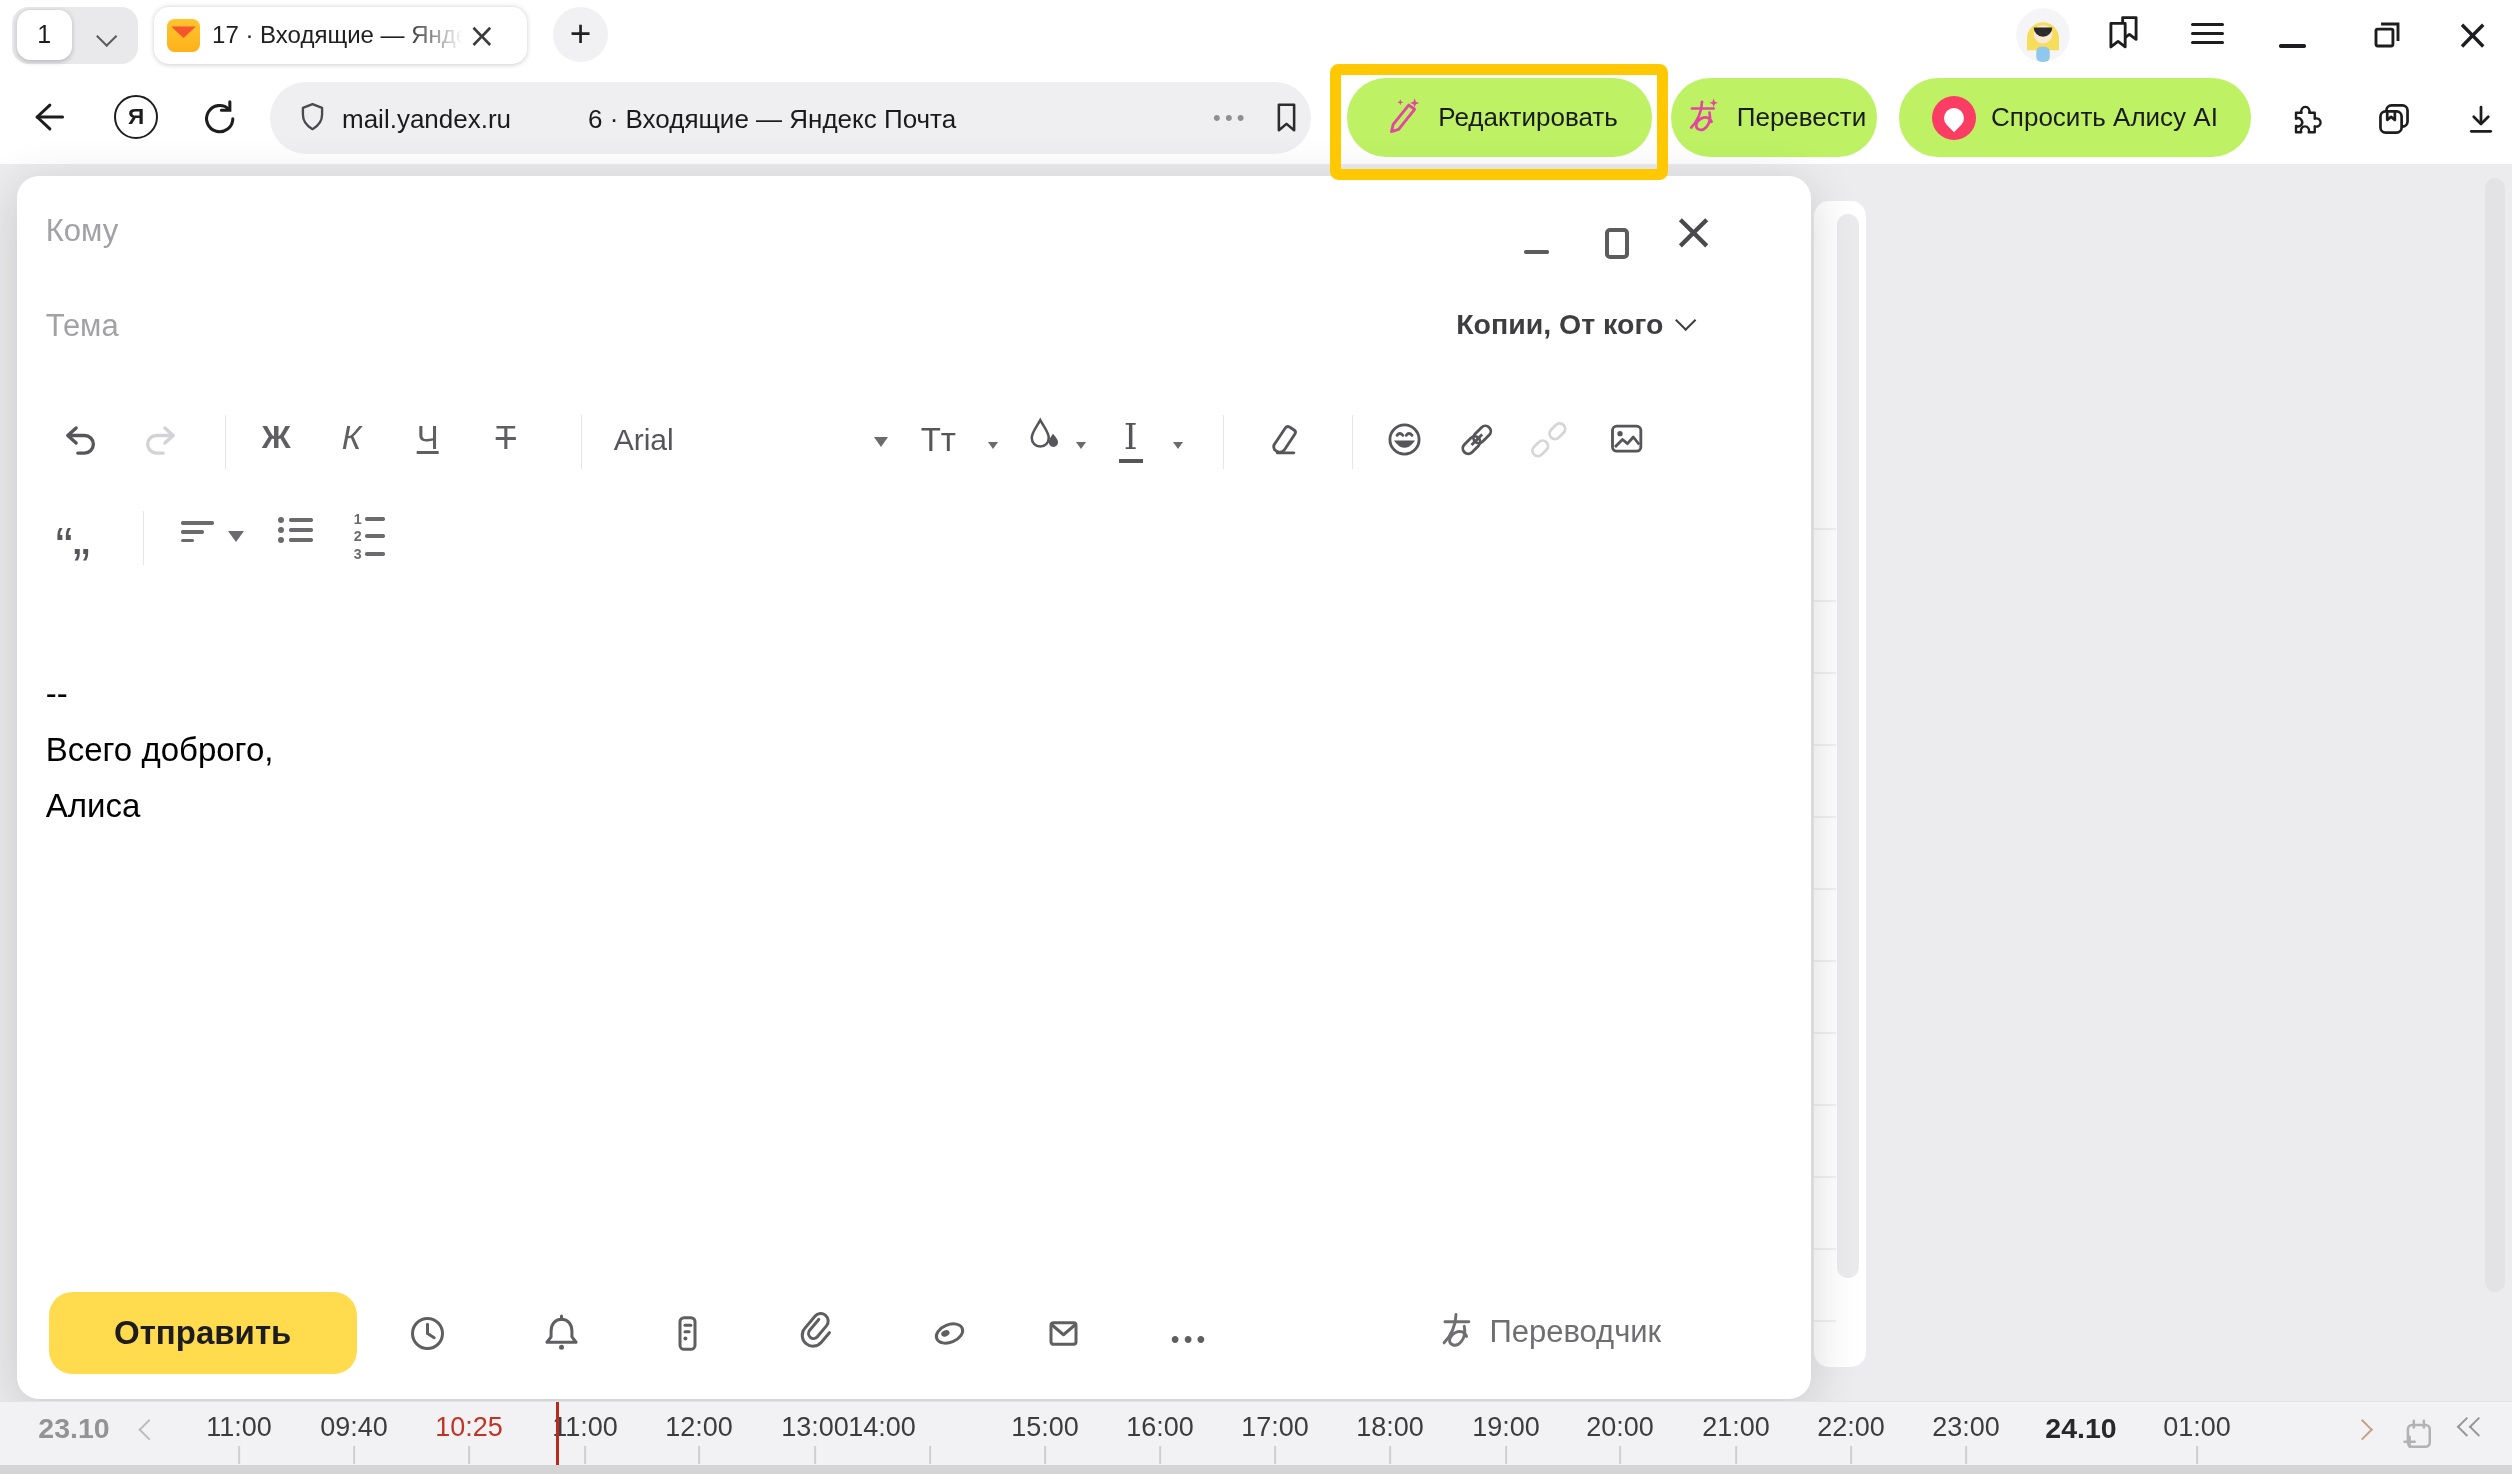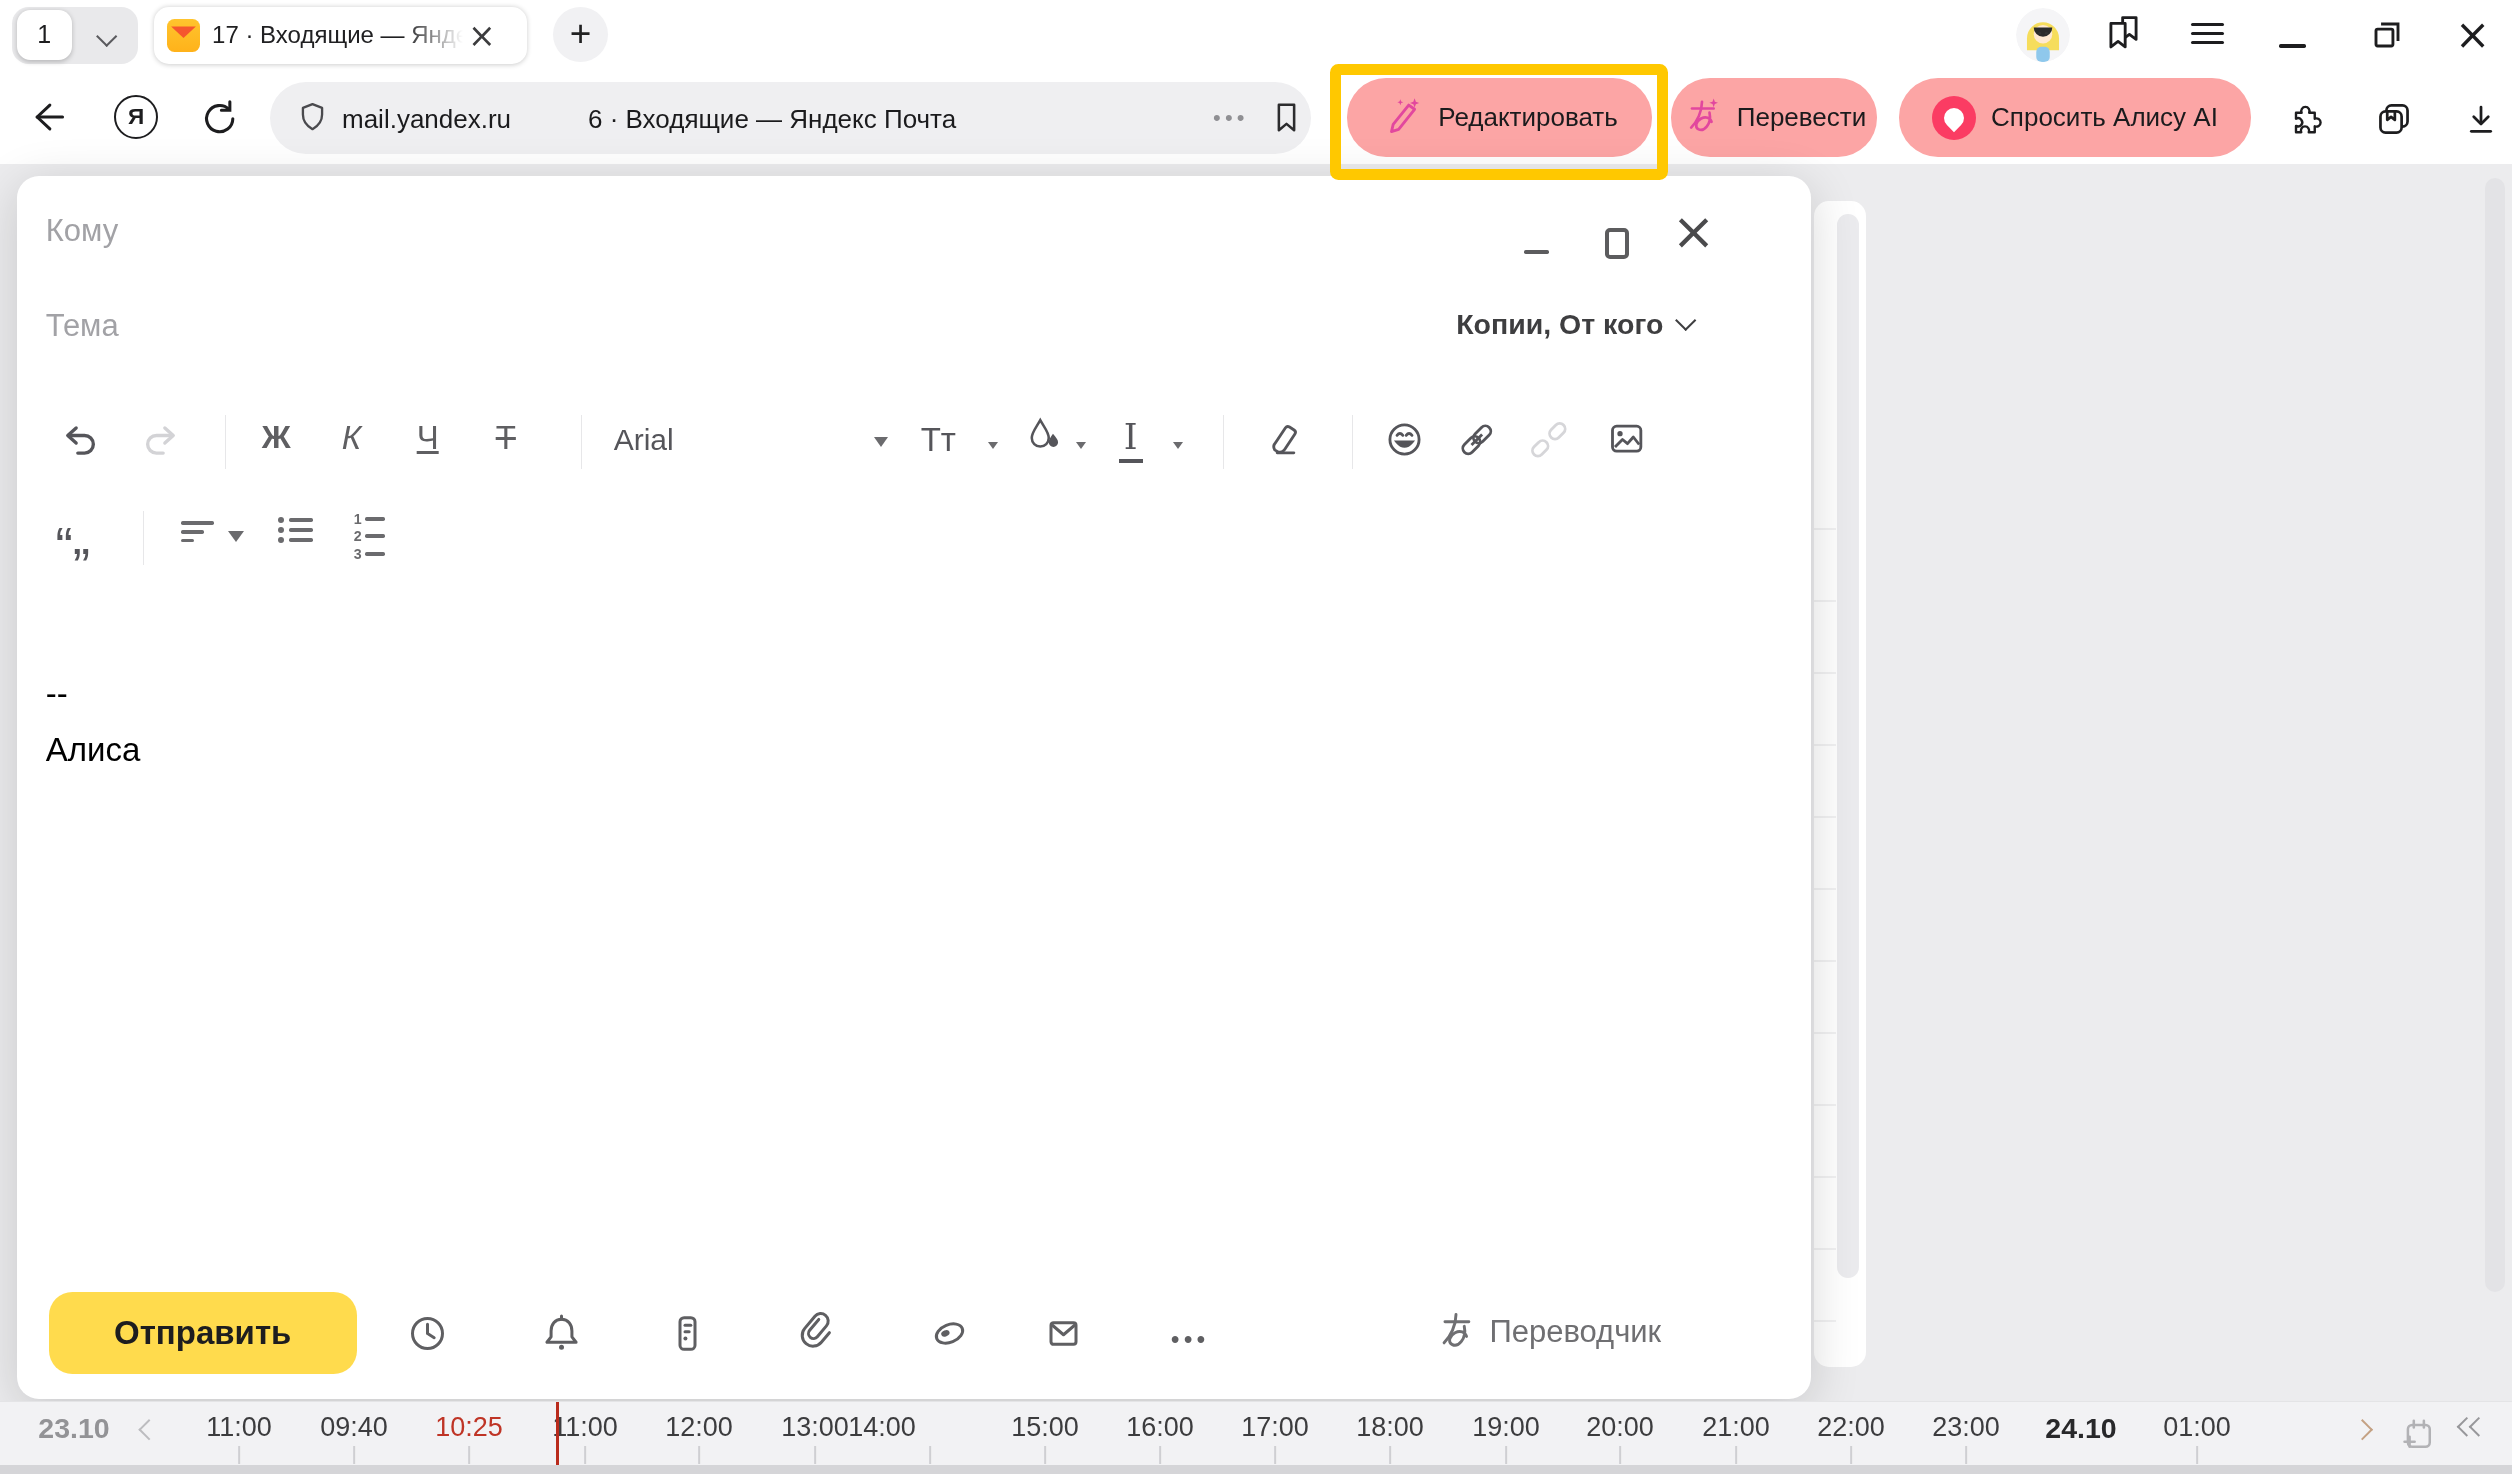--- a/index.html
+++ b/index.html
@@ -31,21 +31,21 @@
   .winctl{position:absolute;top:0;height:70px;display:flex;align-items:center;}
   .bars3 i{display:block;width:33px;height:3.3px;background:#1d1d1f;border-radius:1.7px;margin:5.9px 0;}
   .minbar{width:27px;height:3.3px;background:#1d1d1f;border-radius:1.7px;}
   .closex{font-size:42px;color:#1d1d1f;font-family:"DejaVu Sans",sans-serif;line-height:42px;}
 
   .toolbar{position:absolute;left:0;top:70px;width:2512px;height:94px;background:#ffffff;}
   .addr{position:absolute;left:270px;top:11.7px;width:1041px;height:72px;border-radius:37px;background:#efeff1;}
   .addr .url{font-size:26px;color:#1b1b1d;}
   .addr .ptitle{font-size:26px;color:#1b1b1d;}
   .dots{font-size:22px;letter-spacing:4.2px;color:#8f8f93;}
-  .chromebtn{position:absolute;top:8.4px;height:79px;border-radius:39px;background:#fca5a5;
+  .chromebtn{position:absolute;top:8.4px;height:79px;border-radius:39px;background:#bef264;
              display:flex;align-items:center;justify-content:center;gap:15px;box-sizing:border-box;}
   .chromebtn .lbl{font-size:26px;color:#1b1b1d;}
   .aliceic{width:44px;height:44px;border-radius:50%;background:#fb3c63;position:relative;}
   .aliceic i{position:absolute;left:11.7px;top:11.7px;width:20px;height:20px;background:#fff;
              border-radius:50% 50% 50% 0;transform:rotate(-45deg);}
   .ybox{position:absolute;left:1330px;top:64px;width:338px;height:116px;border:11px solid #ffc800;
         border-radius:8.4px;box-sizing:border-box;z-index:30;pointer-events:none;}
 
   
   .chv{display:inline-block;width:13.4px;height:13.4px;border-right:2.9px solid #3e3e40;
@@ -408,20 +408,21 @@
         </div>
       <div class="row">
           <span class="d">3</span>
           <span class="bar"></span>
         </div>
     </div>
 
     <div class="bodytext">
       <div style="height:38px;"></div>
       <div>--</div>
+      <div>Всего доброго,</div>
       <div>Алиса</div>
     </div>
 
     <div class="sendbtn">
         <span>Отправить</span>
       </div>
 
     <div class="bicon" style="left:388px;">
       <svg width="45" height="45" viewBox="0 0 54 54">
           <g stroke="#5f5f62" stroke-width="3.6" fill="none" stroke-linecap="round">

